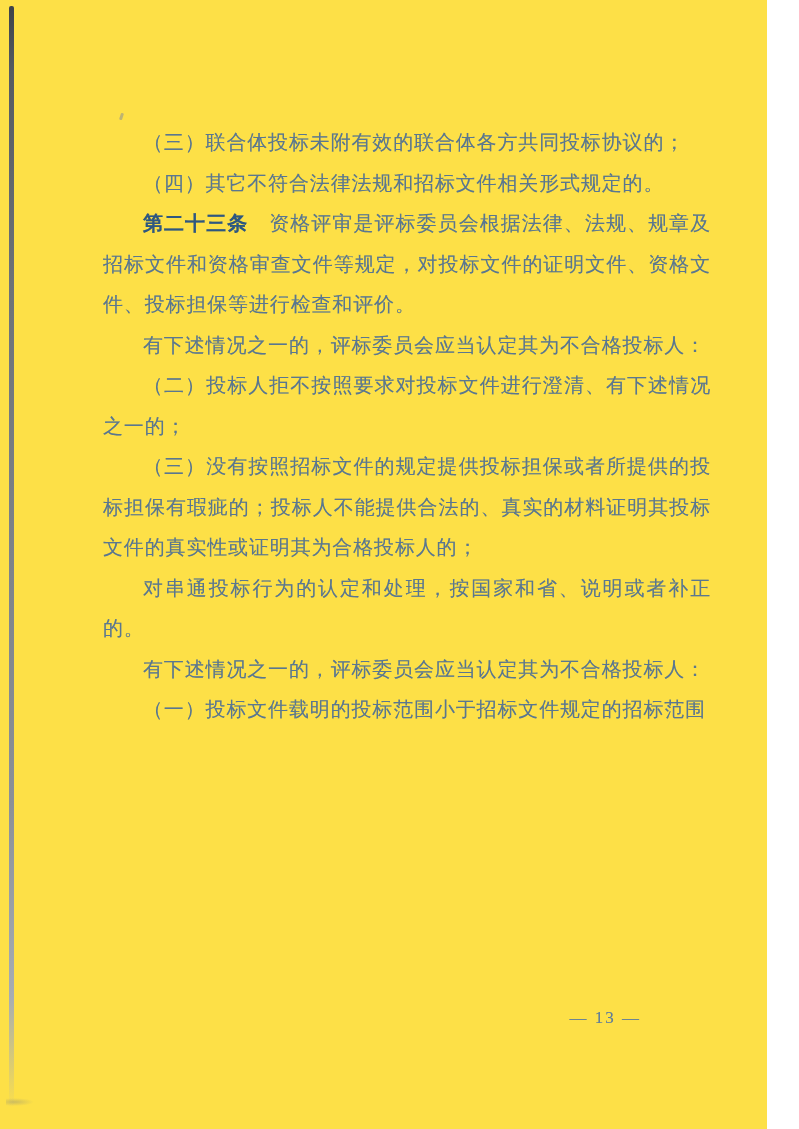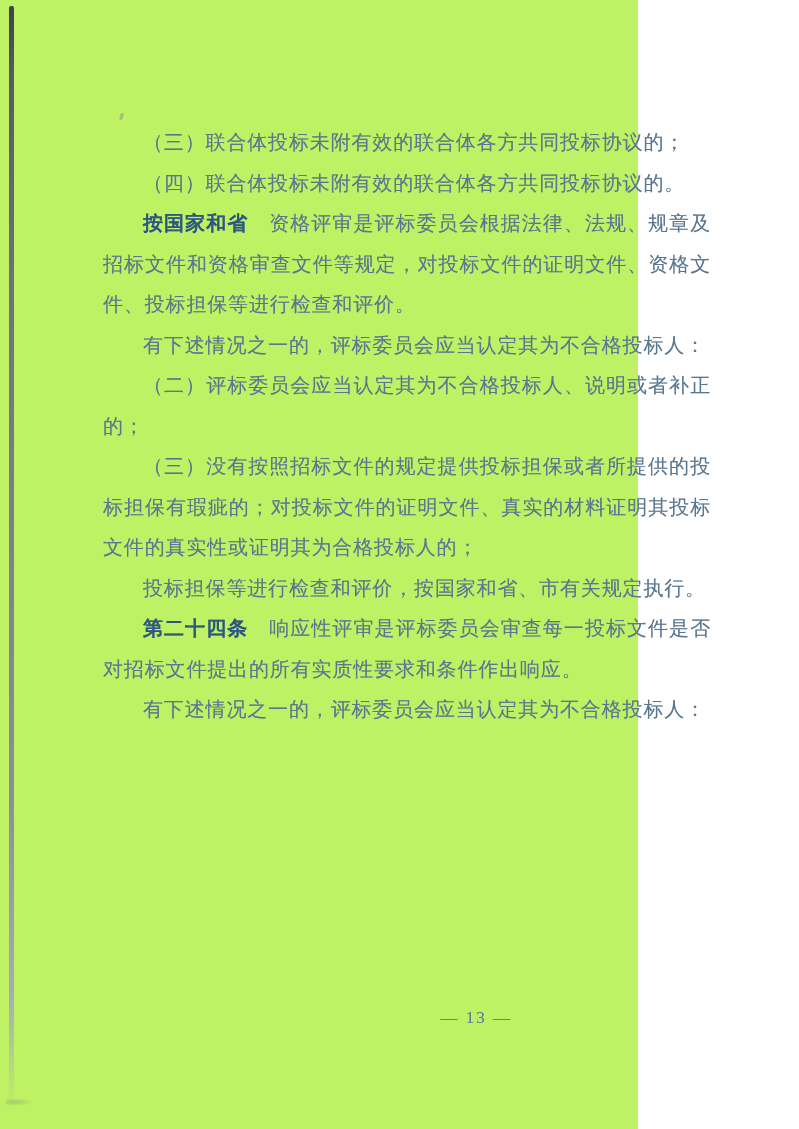--- a/index.html
+++ b/index.html
@@ -5,23 +5,23 @@
   html, body {
     margin: 0;
     padding: 0;
     width: 799px;
     height: 1129px;
     background: #ffffff;
     overflow: hidden;
   }
   .page {
     position: relative;
-    width: 638px;
+    width: 767px;
     height: 1129px;
-    background: #bef264;
+    background: #fde047;
     font-family: "Liberation Serif", "DejaVu Serif", serif;
   }
   
   .scan-bar {
     position: absolute;
     left: 9px;
     top: 6px;
     width: 5px;
     height: 1102px;
     border-radius: 2px;
@@ -92,36 +92,36 @@
 <div class="page">
 
   <div class="scan-bar"></div>
   <div class="scan-bar-foot"></div>
   <div class="speck"></div>
 
   <div class="content">
 
     <p class="para">（三）联合体投标未附有效的联合体各方共同投标协议的；</p>
 
-    <p class="para">（四）联合体投标未附有效的联合体各方共同投标协议的。</p>
+    <p class="para">（四）其它不符合法律法规和招标文件相关形式规定的。</p>
 
-    <p class="para"><span class="term">按国家和省</span><span>资格评审是评标委员会根据法律、法规、规章及招标文件和资格审查文件等规定，对投标文件的证明文件、资格文件、投标担保等进行检查和评价。</span></p>
+    <p class="para"><span class="term">第二十三条</span><span>资格评审是评标委员会根据法律、法规、规章及招标文件和资格审查文件等规定，对投标文件的证明文件、资格文件、投标担保等进行检查和评价。</span></p>
 
     <p class="para">有下述情况之一的，评标委员会应当认定其为不合格投标人：</p>
 
 
-    <p class="para">（二）评标委员会应当认定其为不合格投标人、说明或者补正的；</p>
+    <p class="para">（二）投标人拒不按照要求对投标文件进行澄清、有下述情况之一的；</p>
 
-    <p class="para">（三）没有按照招标文件的规定提供投标担保或者所提供的投标担保有瑕疵的；对投标文件的证明文件、真实的材料证明其投标文件的真实性或证明其为合格投标人的；</p>
+    <p class="para">（三）没有按照招标文件的规定提供投标担保或者所提供的投标担保有瑕疵的；投标人不能提供合法的、真实的材料证明其投标文件的真实性或证明其为合格投标人的；</p>
 
 
-    <p class="para">投标担保等进行检查和评价，按国家和省、市有关规定执行。</p>
+    <p class="para">对串通投标行为的认定和处理，按国家和省、说明或者补正的。</p>
 
-    <p class="para"><span class="term">第二十四条</span><span>响应性评审是评标委员会审查每一投标文件是否对招标文件提出的所有实质性要求和条件作出响应。</span></p>
 
     <p class="para">有下述情况之一的，评标委员会应当认定其为不合格投标人：</p>
 
+    <p class="para">（一）投标文件载明的投标范围小于招标文件规定的招标范围</p>
 
   </div>
 
   <div class="page-number">— 13 —</div>
 
 </div>
 
 </body></html>

